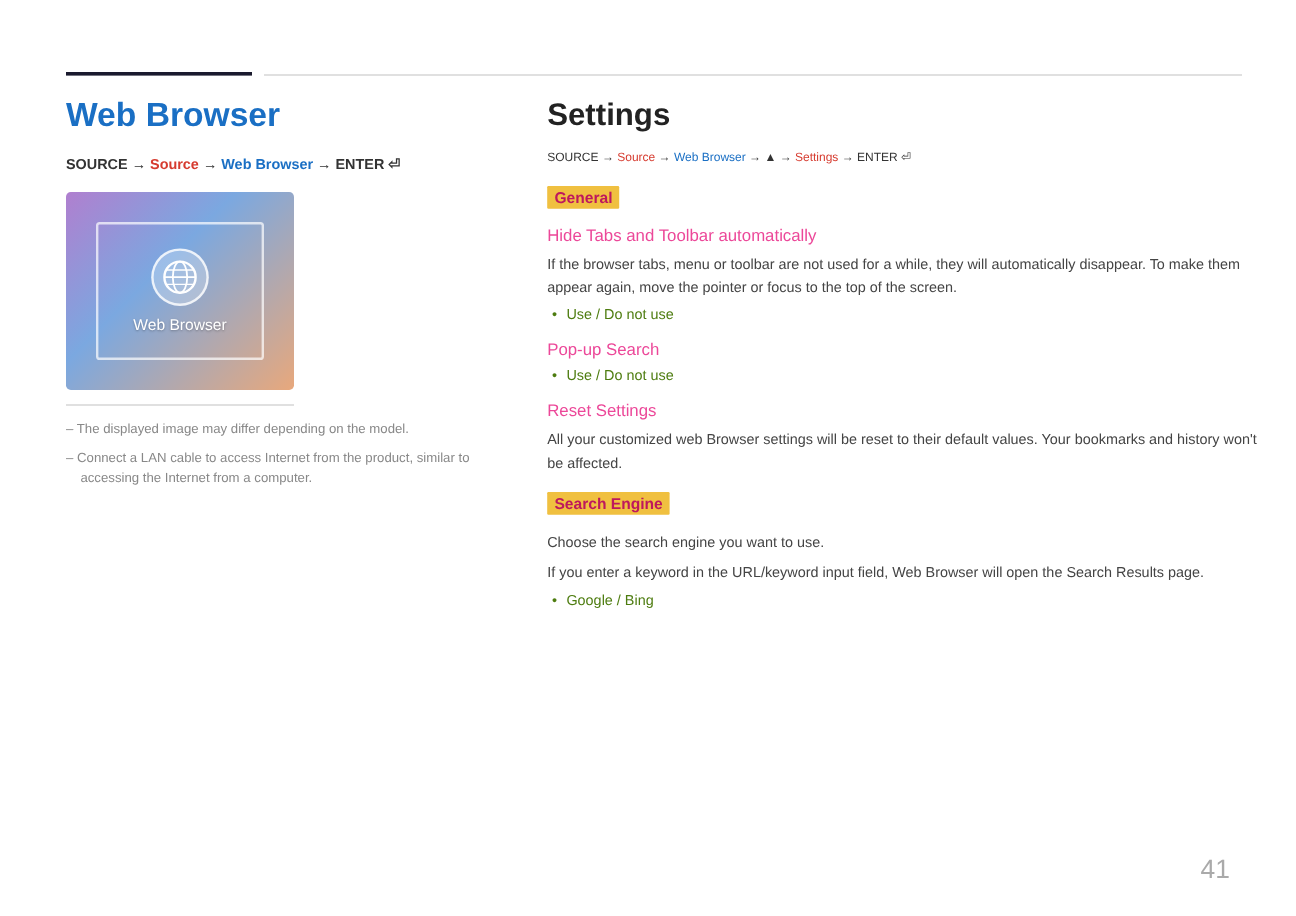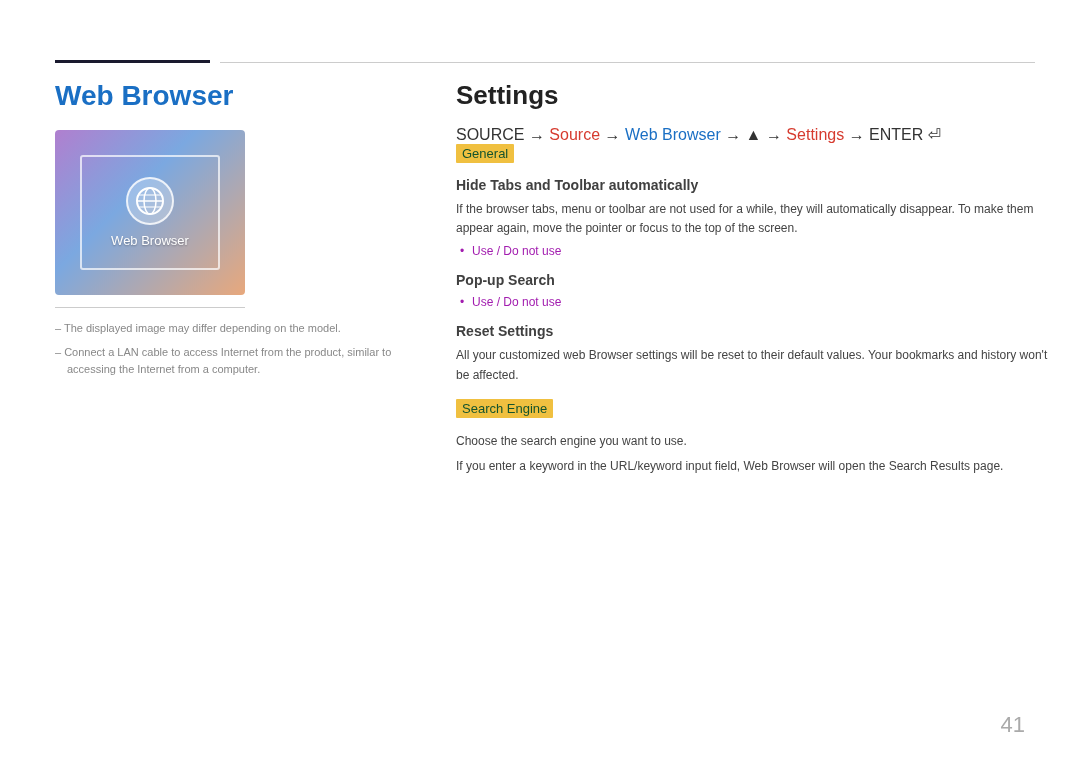--- a/index.html
+++ b/index.html
@@ -140,54 +140,55 @@
     }
 
     .right-column h2 {
       font-size: 26px;
       font-weight: bold;
       color: #222;
       margin-bottom: 14px;
     }
 
     .breadcrumb-right {
-      font-size: 16px;
+      font-size: 10px;
       color: #333;
+      margin-bottom: 18px;
     }
     .breadcrumb-right .red-link { color: #d63b2f; }
     .breadcrumb-right .blue-link { color: #1a6fc4; }
 
     .section-label {
       display: inline-block;
       background: #f0c040;
-      color: #14532d;
+      color: #be185d;
       font-size: 13px;
-      font-weight: normal;
+      font-weight: bold;
       padding: 2px 6px;
       margin-bottom: 14px;
       border-radius: 1px;
     }
 
     .subsection-title {
       font-size: 14px;
-      font-weight: bold;
-      color: #404040;
+      font-weight: normal;
+      color: #ec4899;
       margin-bottom: 7px;
     }
 
     .section-text {
       font-size: 12px;
       color: #444;
       line-height: 1.6;
       margin-bottom: 6px;
     }
 
     .bullet-item {
       font-size: 12px;
-      color: #a21caf;
+      color: #4d7c0f;
       padding-left: 16px;
       margin-bottom: 12px;
       position: relative;
     }
     .bullet-item::before {
       content: '•';
       position: absolute;
       left: 4px;
     }
 
@@ -205,20 +206,29 @@
   </style>
 </head>
 <body>
 
 <div class="top-rule-left"></div>
 <div class="top-rule-right"></div>
 
 <div class="left-column">
   <h1>Web Browser</h1>
 
+  <div class="breadcrumb-left">
+    <span>SOURCE</span>
+    <span> → </span>
+    <span class="red-link">Source</span>
+    <span> → </span>
+    <span class="blue-link">Web Browser</span>
+    <span> → </span>
+    <span>ENTER ⏎</span>
+  </div>
 
   <div class="browser-image-box">
     <div class="browser-image-bg">
       <div class="browser-image-inner-box">
         <div class="globe-icon">
           <svg viewBox="0 0 30 30" fill="none" xmlns="http://www.w3.org/2000/svg">
             <circle cx="15" cy="15" r="13" stroke="white" stroke-width="2"></circle>
             <ellipse cx="15" cy="15" rx="6" ry="13" stroke="white" stroke-width="1.5"></ellipse>
             <line x1="2" y1="15" x2="28" y2="15" stroke="white" stroke-width="1.5"></line>
             <line x1="4" y1="9" x2="26" y2="9" stroke="white" stroke-width="1.2"></line>
@@ -275,16 +285,17 @@
   </div>
 
   
   <div style="margin-top: 10px;">
     <div class="section-label">Search Engine</div>
   </div>
 
   <div class="subsection">
     <div class="section-text">Choose the search engine you want to use.</div>
     <div class="section-text">If you enter a keyword in the URL/keyword input field, Web Browser will open the Search Results page.</div>
+    <div class="bullet-item">Google / Bing</div>
   </div>
 </div>
 
 <div class="page-number">41</div>
 
 </body></html>

